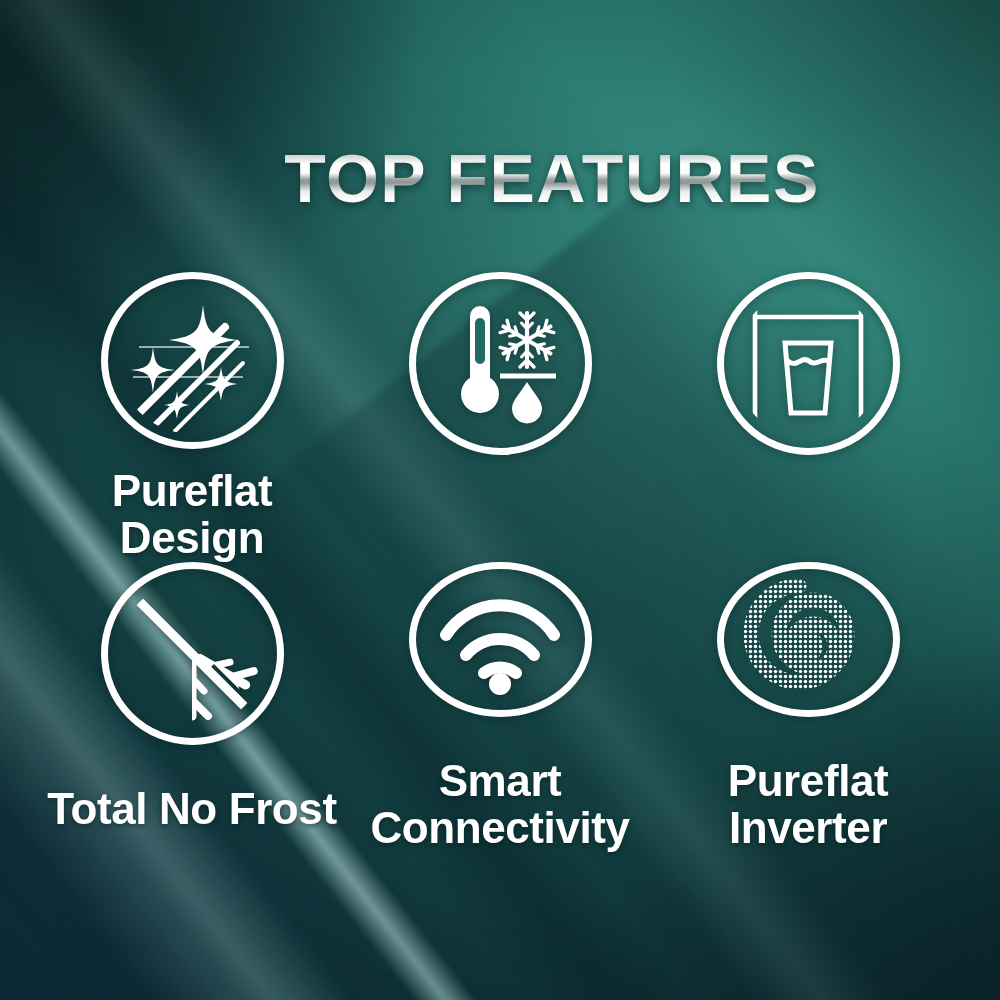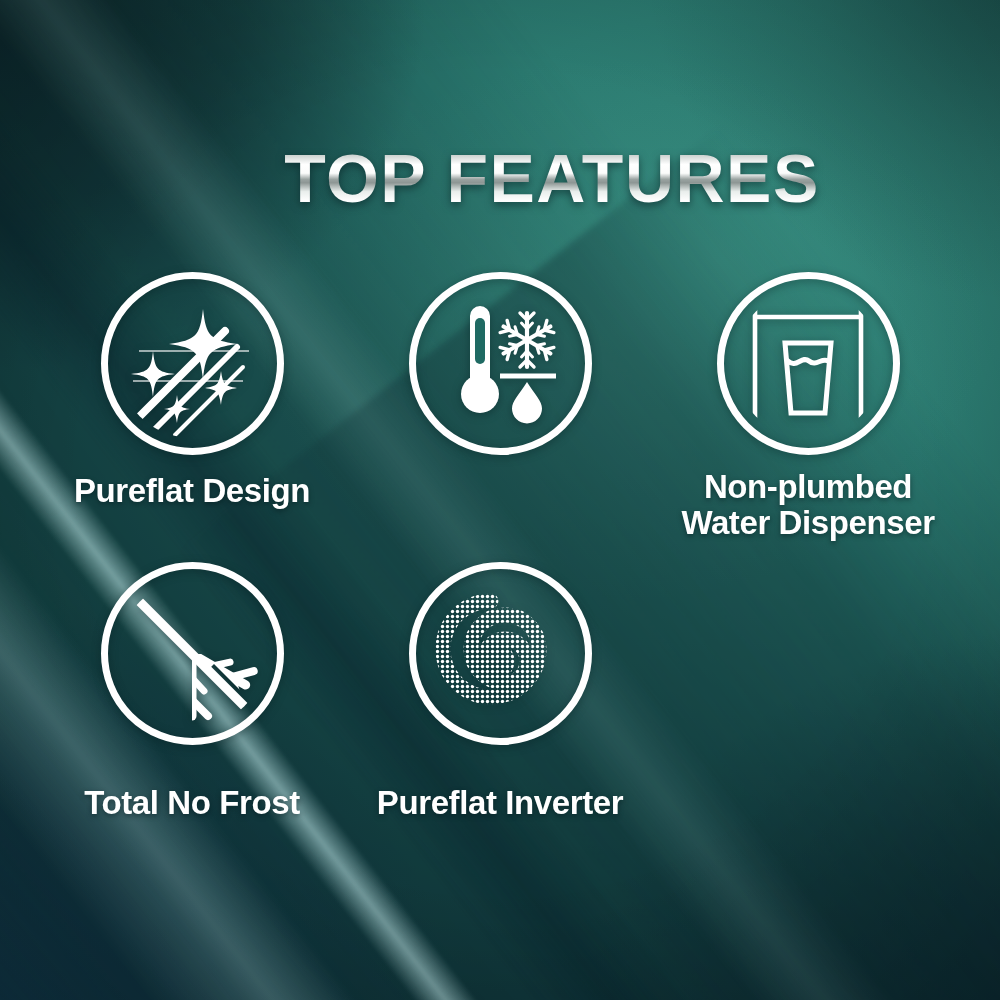--- a/index.html
+++ b/index.html
@@ -205,21 +205,21 @@
   }
   .icon-circle svg {
     display: block;
     overflow: visible;
   }
   .cell-label {
     margin-top: 18px;
     color: #ffffff;
     font-family: "Liberation Sans", sans-serif;
     font-weight: bold;
-    font-size: 33px;
+    font-size: 44px;
     line-height: 1.08;
     text-align: center;
     letter-spacing: -0.4px;
     text-shadow: 0 2px 5px rgba(3,22,26,0.50);
     white-space: pre-line;
   }
   .cell-label.two-line {
     font-size: 33px;
     line-height: 1.08;
     margin-top: 14px;
@@ -378,22 +378,20 @@
               <line x1="22" y1="2" x2="22" y2="150"></line>
               <line x1="128" y1="2" x2="128" y2="150"></line>
               <line x1="22" y1="28" x2="128" y2="28"></line>
 
               <path d="M52 54 L98 54 L92 124 L58 124 Z" stroke-width="5"></path>
 
               <path d="M55 72 C63 80 69 66 76 72 C83 78 89 68 95 72" stroke-width="5" stroke-linecap="round"></path>
             </g>
           </svg>
         </div>
-        <div class="cell-label two-line">Non-plumbed
-Water Dispenser</div>
       </div>
 
       <div class="cell row2">
         <div class="icon-circle">
           <svg width="150" height="150" viewBox="0 0 150 150" aria-hidden="true">
             <defs>
               <clipPath id="clipNoFrost">
                   <circle cx="75" cy="75" r="74"></circle>
                 </clipPath>
               <mask id="slashMask">
@@ -464,20 +462,33 @@
                 </g>
               </g>
 
               <line x1="14" y1="14" x2="136" y2="136" stroke="#ffffff" stroke-width="9" stroke-linecap="round"></line>
             </g>
           </svg>
         </div>
         <div class="cell-label">Total No Frost</div>
       </div>
 
+      <div class="cell row2">
+        <div class="icon-circle">
+          <svg width="128" height="112" viewBox="0 0 128 112" aria-hidden="true">
+            <g fill="none" stroke="#ffffff" stroke-linecap="round">
+              <path d="M10 52 A64 64 0 0 1 118 52" stroke-width="12"></path>
+              <path d="M30 72 A44 44 0 0 1 98 72" stroke-width="12"></path>
+              <path d="M48 90 A26 26 0 0 1 80 90" stroke-width="12"></path>
+            </g>
+            <circle cx="64" cy="101" r="11" fill="#ffffff"></circle>
+          </svg>
+        </div>
+        <div class="cell-label">Smart Connectivity</div>
+      </div>
 
       <div class="cell row2">
         <div class="icon-circle">
           <svg width="140" height="140" viewBox="0 0 140 140" aria-hidden="true">
             <defs>
 
               <pattern id="dots" width="5" height="5" patternUnits="userSpaceOnUse">
                 <rect width="5" height="5" fill="#000000"></rect>
                 <circle cx="2.5" cy="2.5" r="1.7" fill="#ffffff"></circle>
               </pattern>

